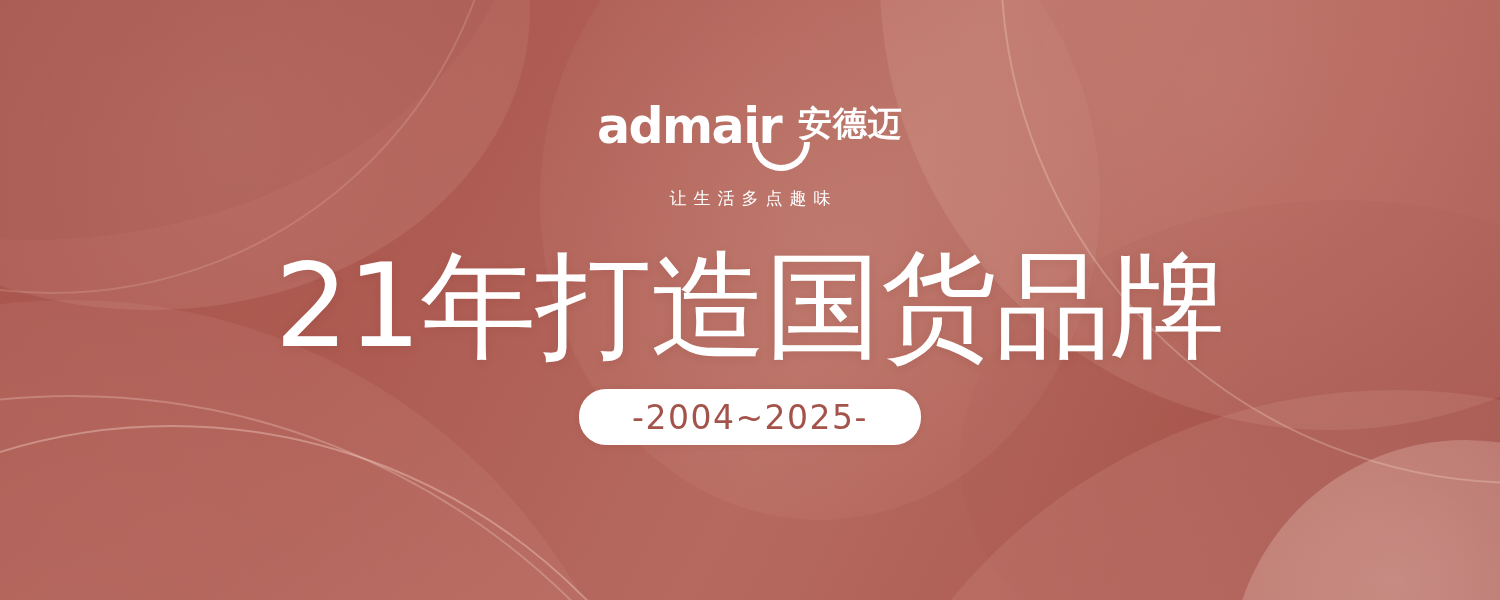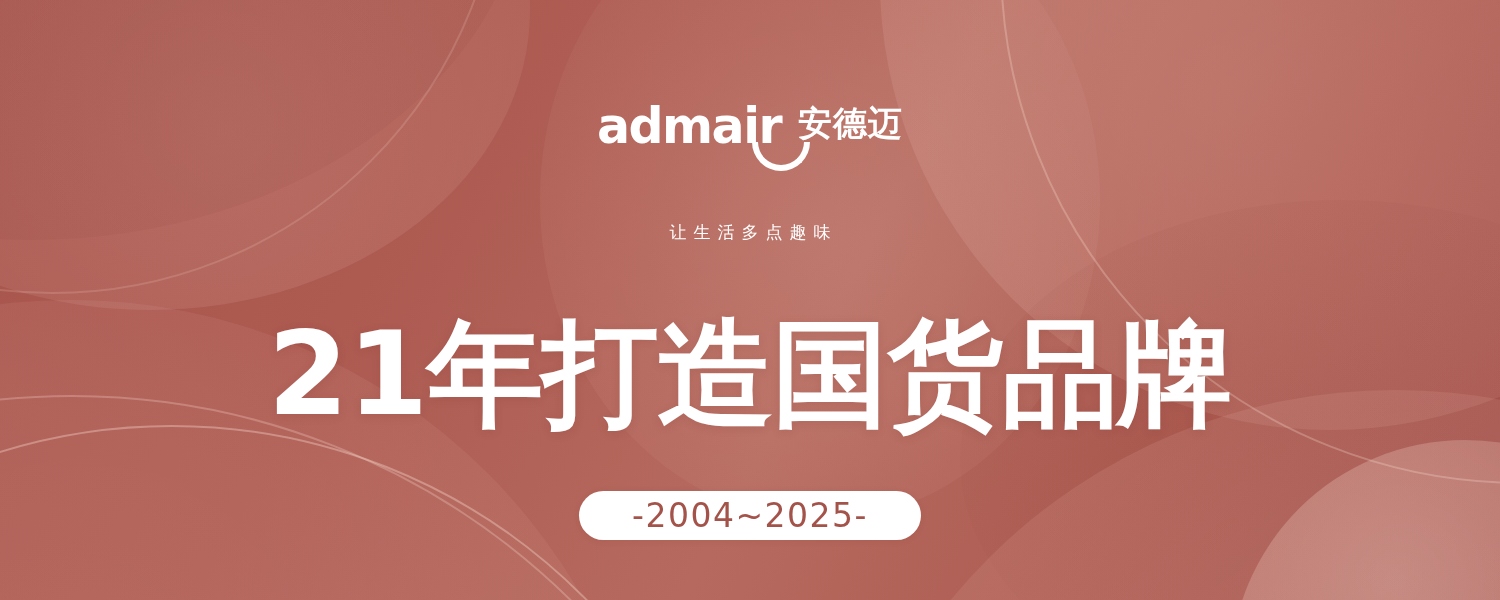--- a/index.html
+++ b/index.html
@@ -61,21 +61,21 @@
   
   .arc{position:absolute;border-radius:50%;border:2px solid rgba(255,226,215,.30);background:transparent;}
   .arc-bl-1{width:1160px;height:1160px;left:-410px;top:425px;border-color:rgba(255,228,218,.34);}
   .arc-bl-2{width:1420px;height:1420px;left:-640px;top:395px;border-color:rgba(255,228,218,.26);}
   .arc-tr-1{width:1040px;height:1040px;left:1000px;top:-560px;border-color:rgba(255,230,220,.26);}
   .arc-tl-1{width:900px;height:900px;left:-400px;top:-610px;border-color:rgba(255,228,218,.16);}
 
   
   #content{
     position:relative;z-index:5;width:100%;height:100%;
-    display:flex;flex-direction:column;align-items:center;gap:34px;
+    display:flex;flex-direction:column;align-items:center;
   }
 
   
   .logo-row{
     display:flex;align-items:flex-end;justify-content:center;
     margin-top:101px;position:relative;
   }
   .wordmark{
     position:relative;
     font-family:"DejaVu Sans","Liberation Sans",sans-serif;
@@ -98,28 +98,28 @@
   .tagline{
     margin-top:37px;
     font-family:"DejaVu Sans","Liberation Sans",sans-serif;
     font-size:17px;font-weight:400;color:#ffffff;
     letter-spacing:7px;text-indent:7px;
   }
 
   .headline{
     margin-top:37px;
     font-family:"DejaVu Sans","Liberation Sans",sans-serif;
-    font-size:116px;font-weight:700;color:#ffffff;
+    font-size:116px;font-weight:400;color:#ffffff;
     letter-spacing:-1px;line-height:1.02;white-space:nowrap;
     text-shadow:0 2px 10px rgba(110,40,34,.13);
   }
 
   .year-pill{
     margin-top:24px;
-    min-width:342px;height:49px;
+    min-width:342px;height:56px;
     background:#ffffff;border-radius:27px;
     display:flex;align-items:center;justify-content:center;
     box-shadow:0 1px 6px rgba(110,40,34,.10);
   }
   .year-pill span{
     font-family:"DejaVu Sans","Liberation Sans",sans-serif;
     font-size:33px;font-weight:400;color:#a4534a;
     letter-spacing:1.5px;line-height:1;
   }
 </style>

